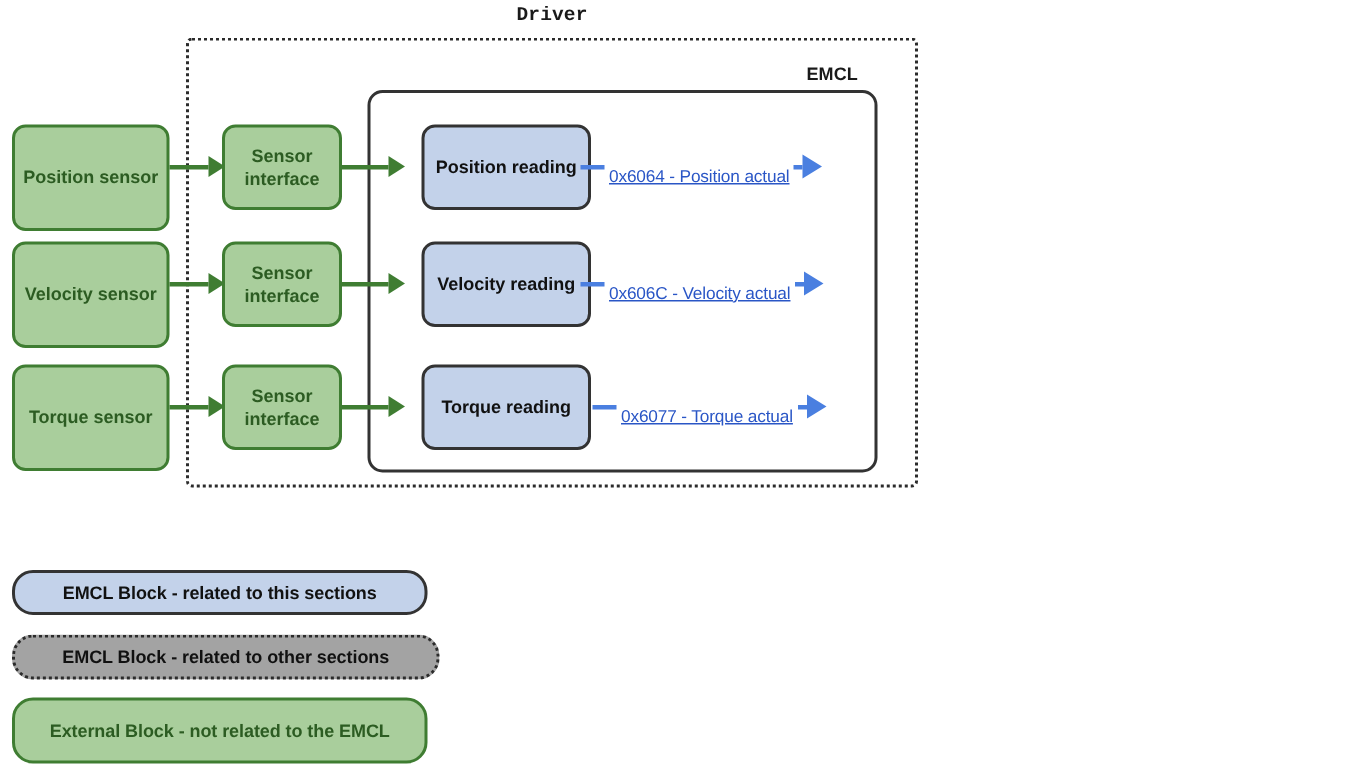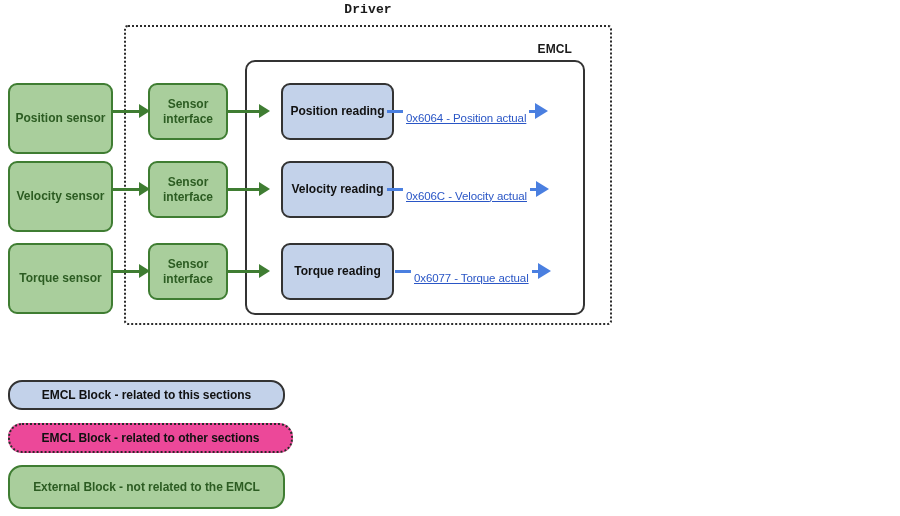--- a/index.html
+++ b/index.html
@@ -98,21 +98,21 @@
     display:flex;align-items:center;justify-content:center;
     border-radius:14px;font-size:12px;font-weight:bold;
     letter-spacing:-.05px;
   }
   .lg-1{
     top:380px;width:277px;height:30px;
     background:#c3d2ea;border:2px solid #333333;color:#111111;
   }
   .lg-2{
     top:423px;width:285px;height:30px;
-    background:#ec4899;border:2px dotted #2b2b2b;color:#111111;
+    background:#a3a3a3;border:2px dotted #2b2b2b;color:#111111;
   }
   .lg-3{
     top:465px;width:277px;height:44px;
     background:#a9ce9c;border:2px solid #3f7d32;color:#2c5c22;
   }
 </style>
 </head>
 <body>
 
 <div class="canvas">

